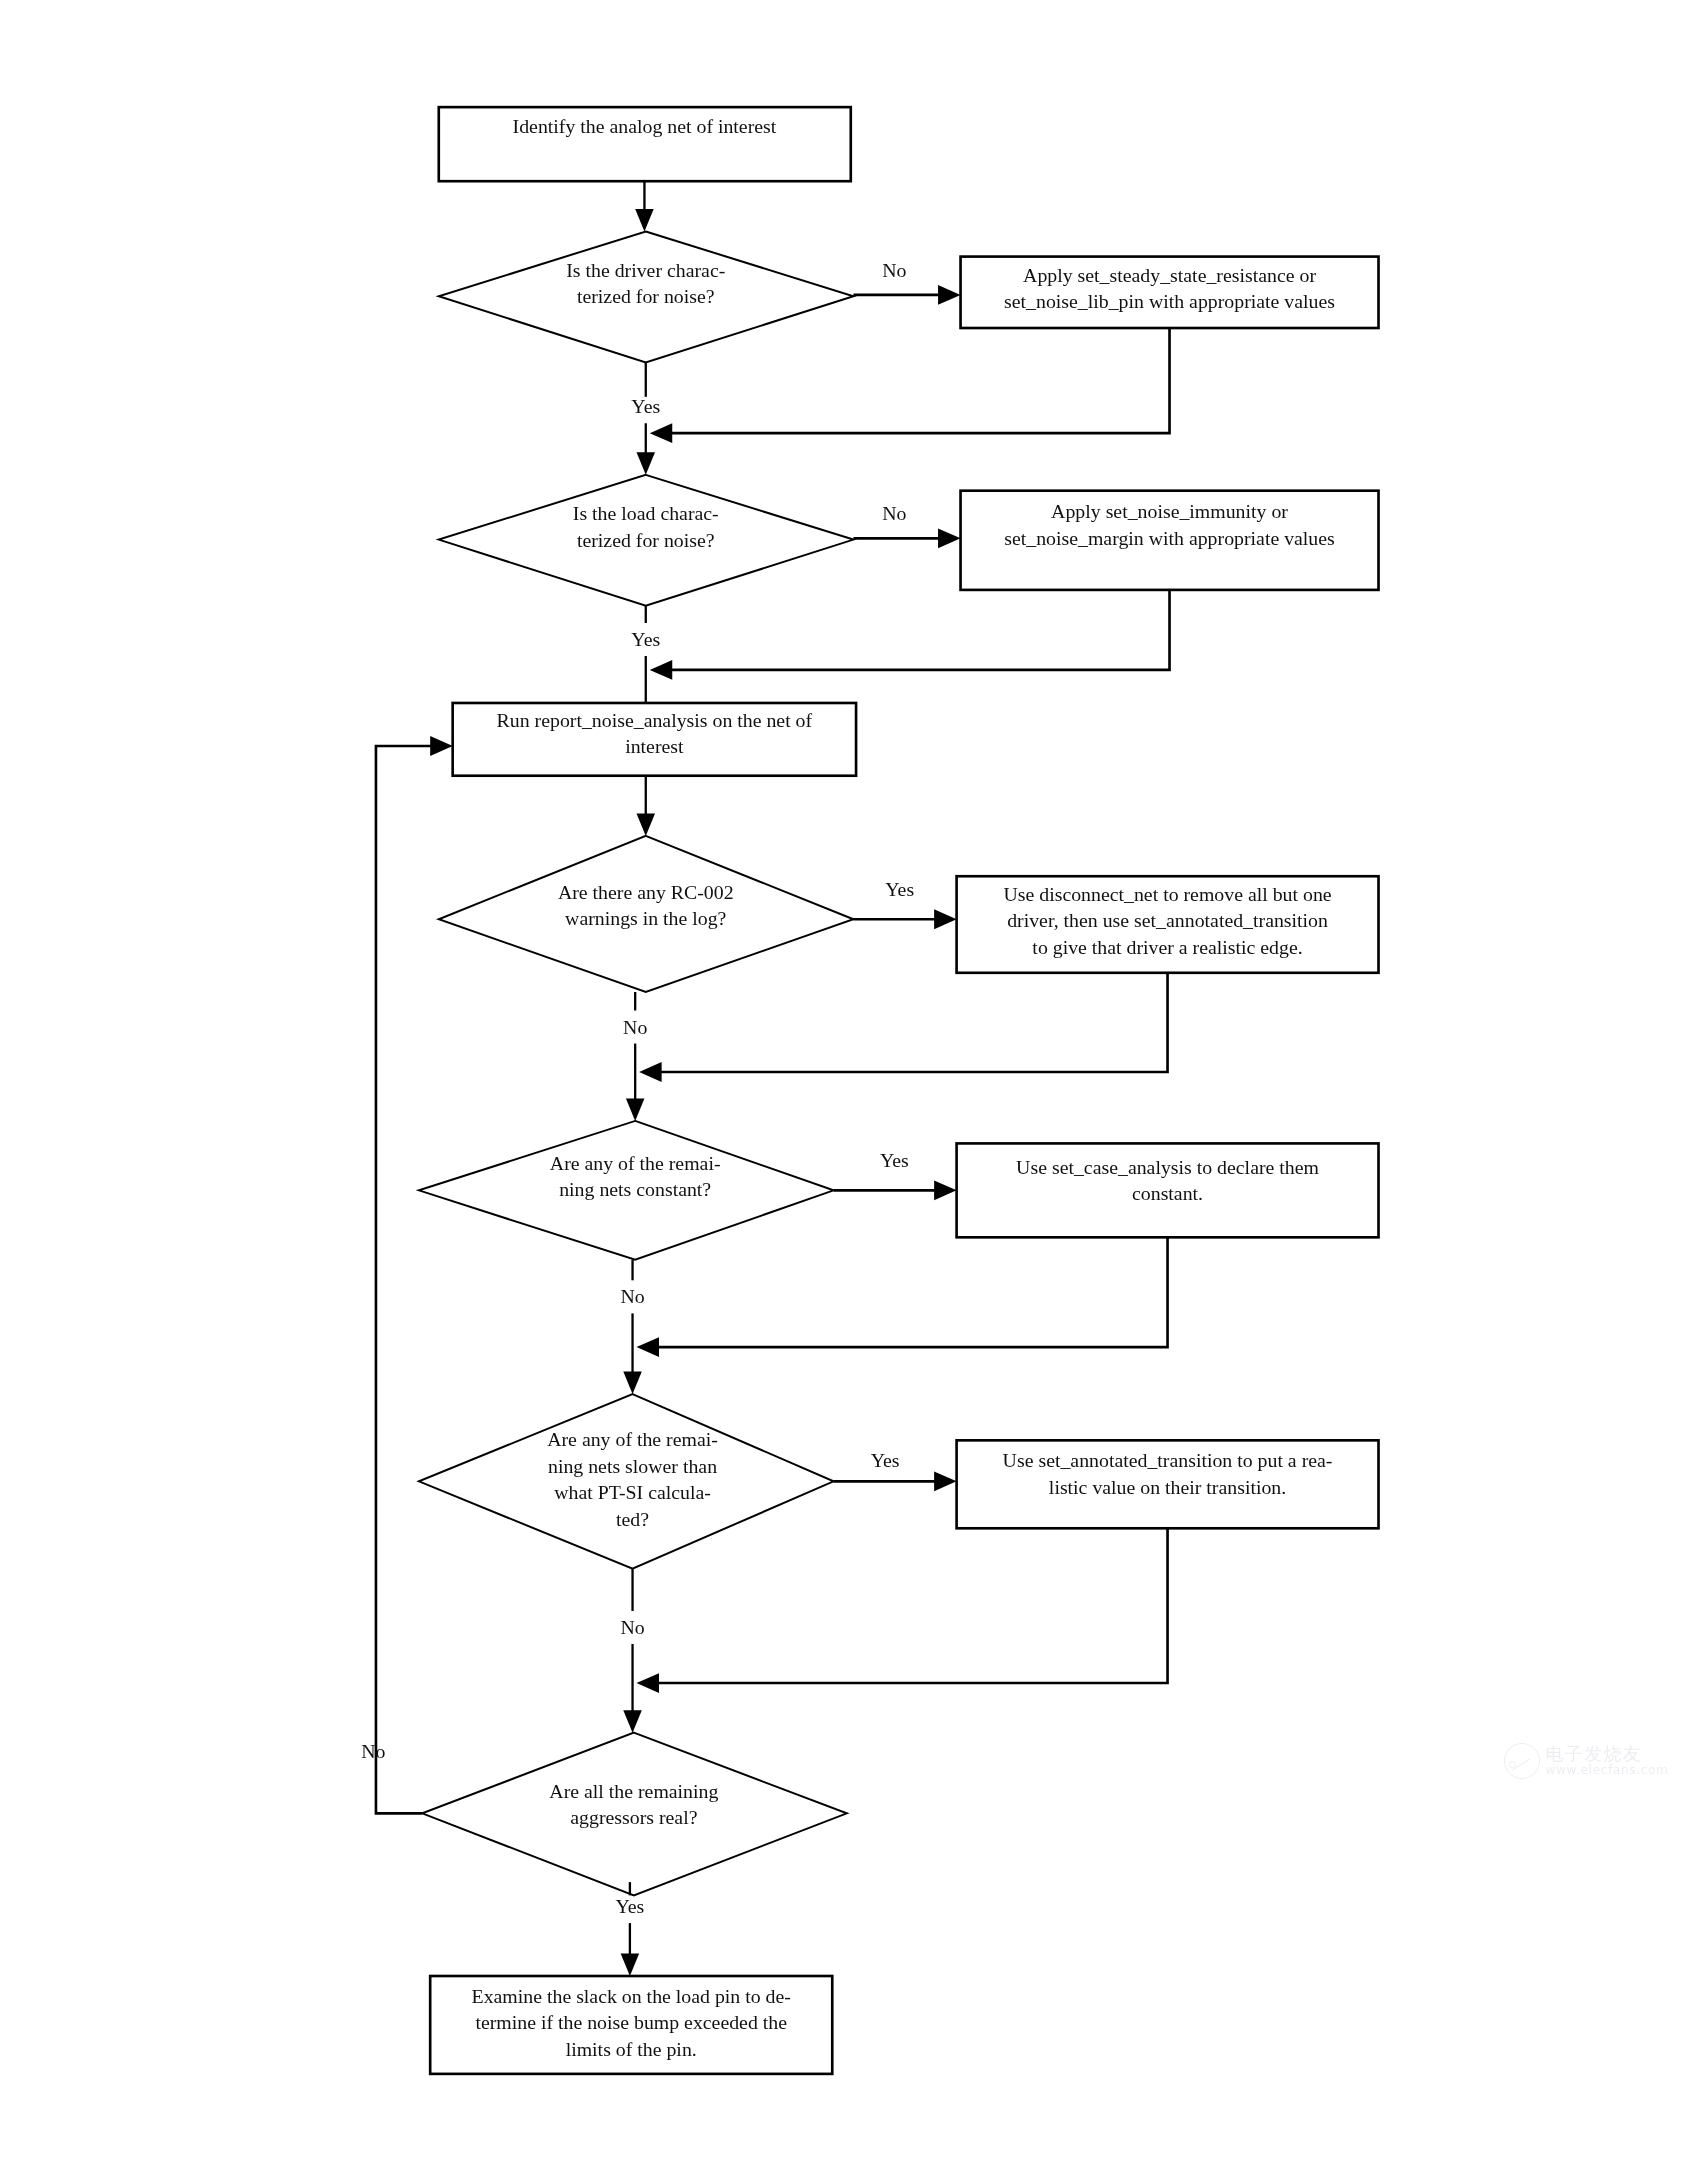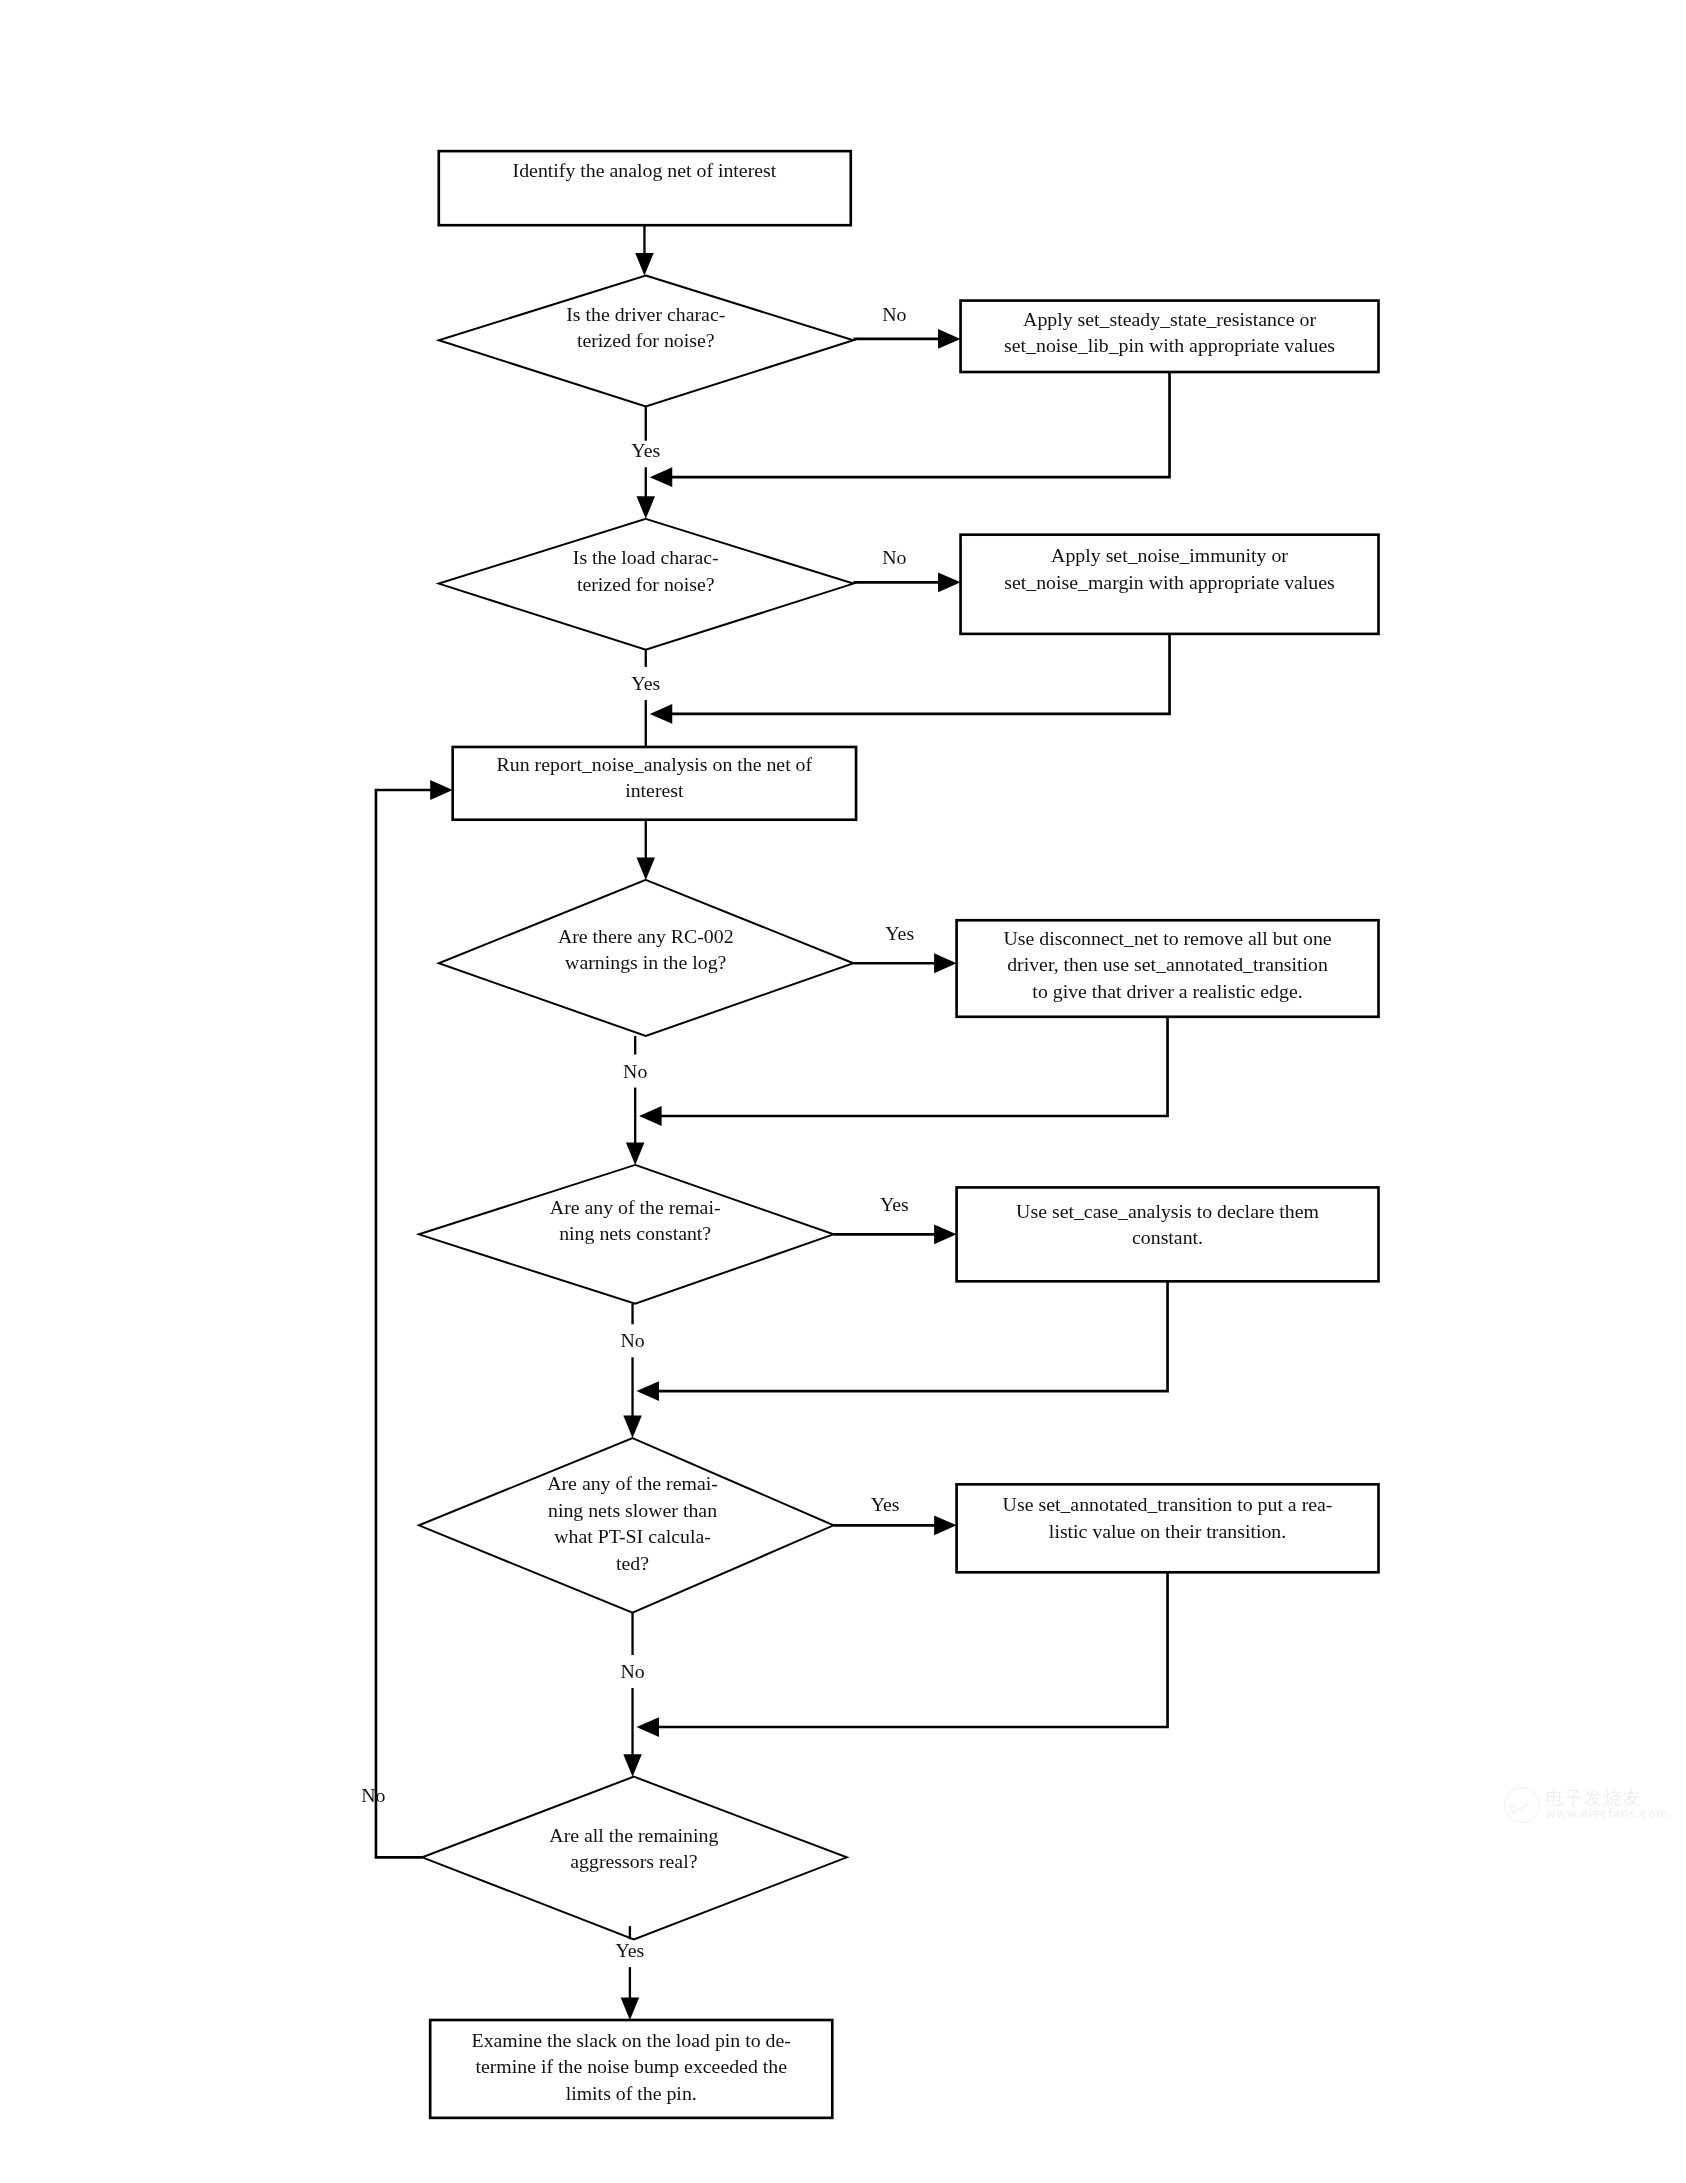--- a/index.html
+++ b/index.html
@@ -12,21 +12,20 @@
     height: 2183px;
     font-family: "Liberation Serif", "DejaVu Serif", serif;
     overflow: hidden;
     position: relative;
   }
   #flow-root {
     position: absolute;
     left: 0; top: 0;
     width: 1687px;
     height: 1796px;
-    margin-top: 44px;
   }
   svg#flow-svg {
     display: block;
     width: 1687px;
     height: 2183px;
   }
   .shape-box {
     fill: #ffffff;
     stroke: #000000;
     stroke-width: 4;

